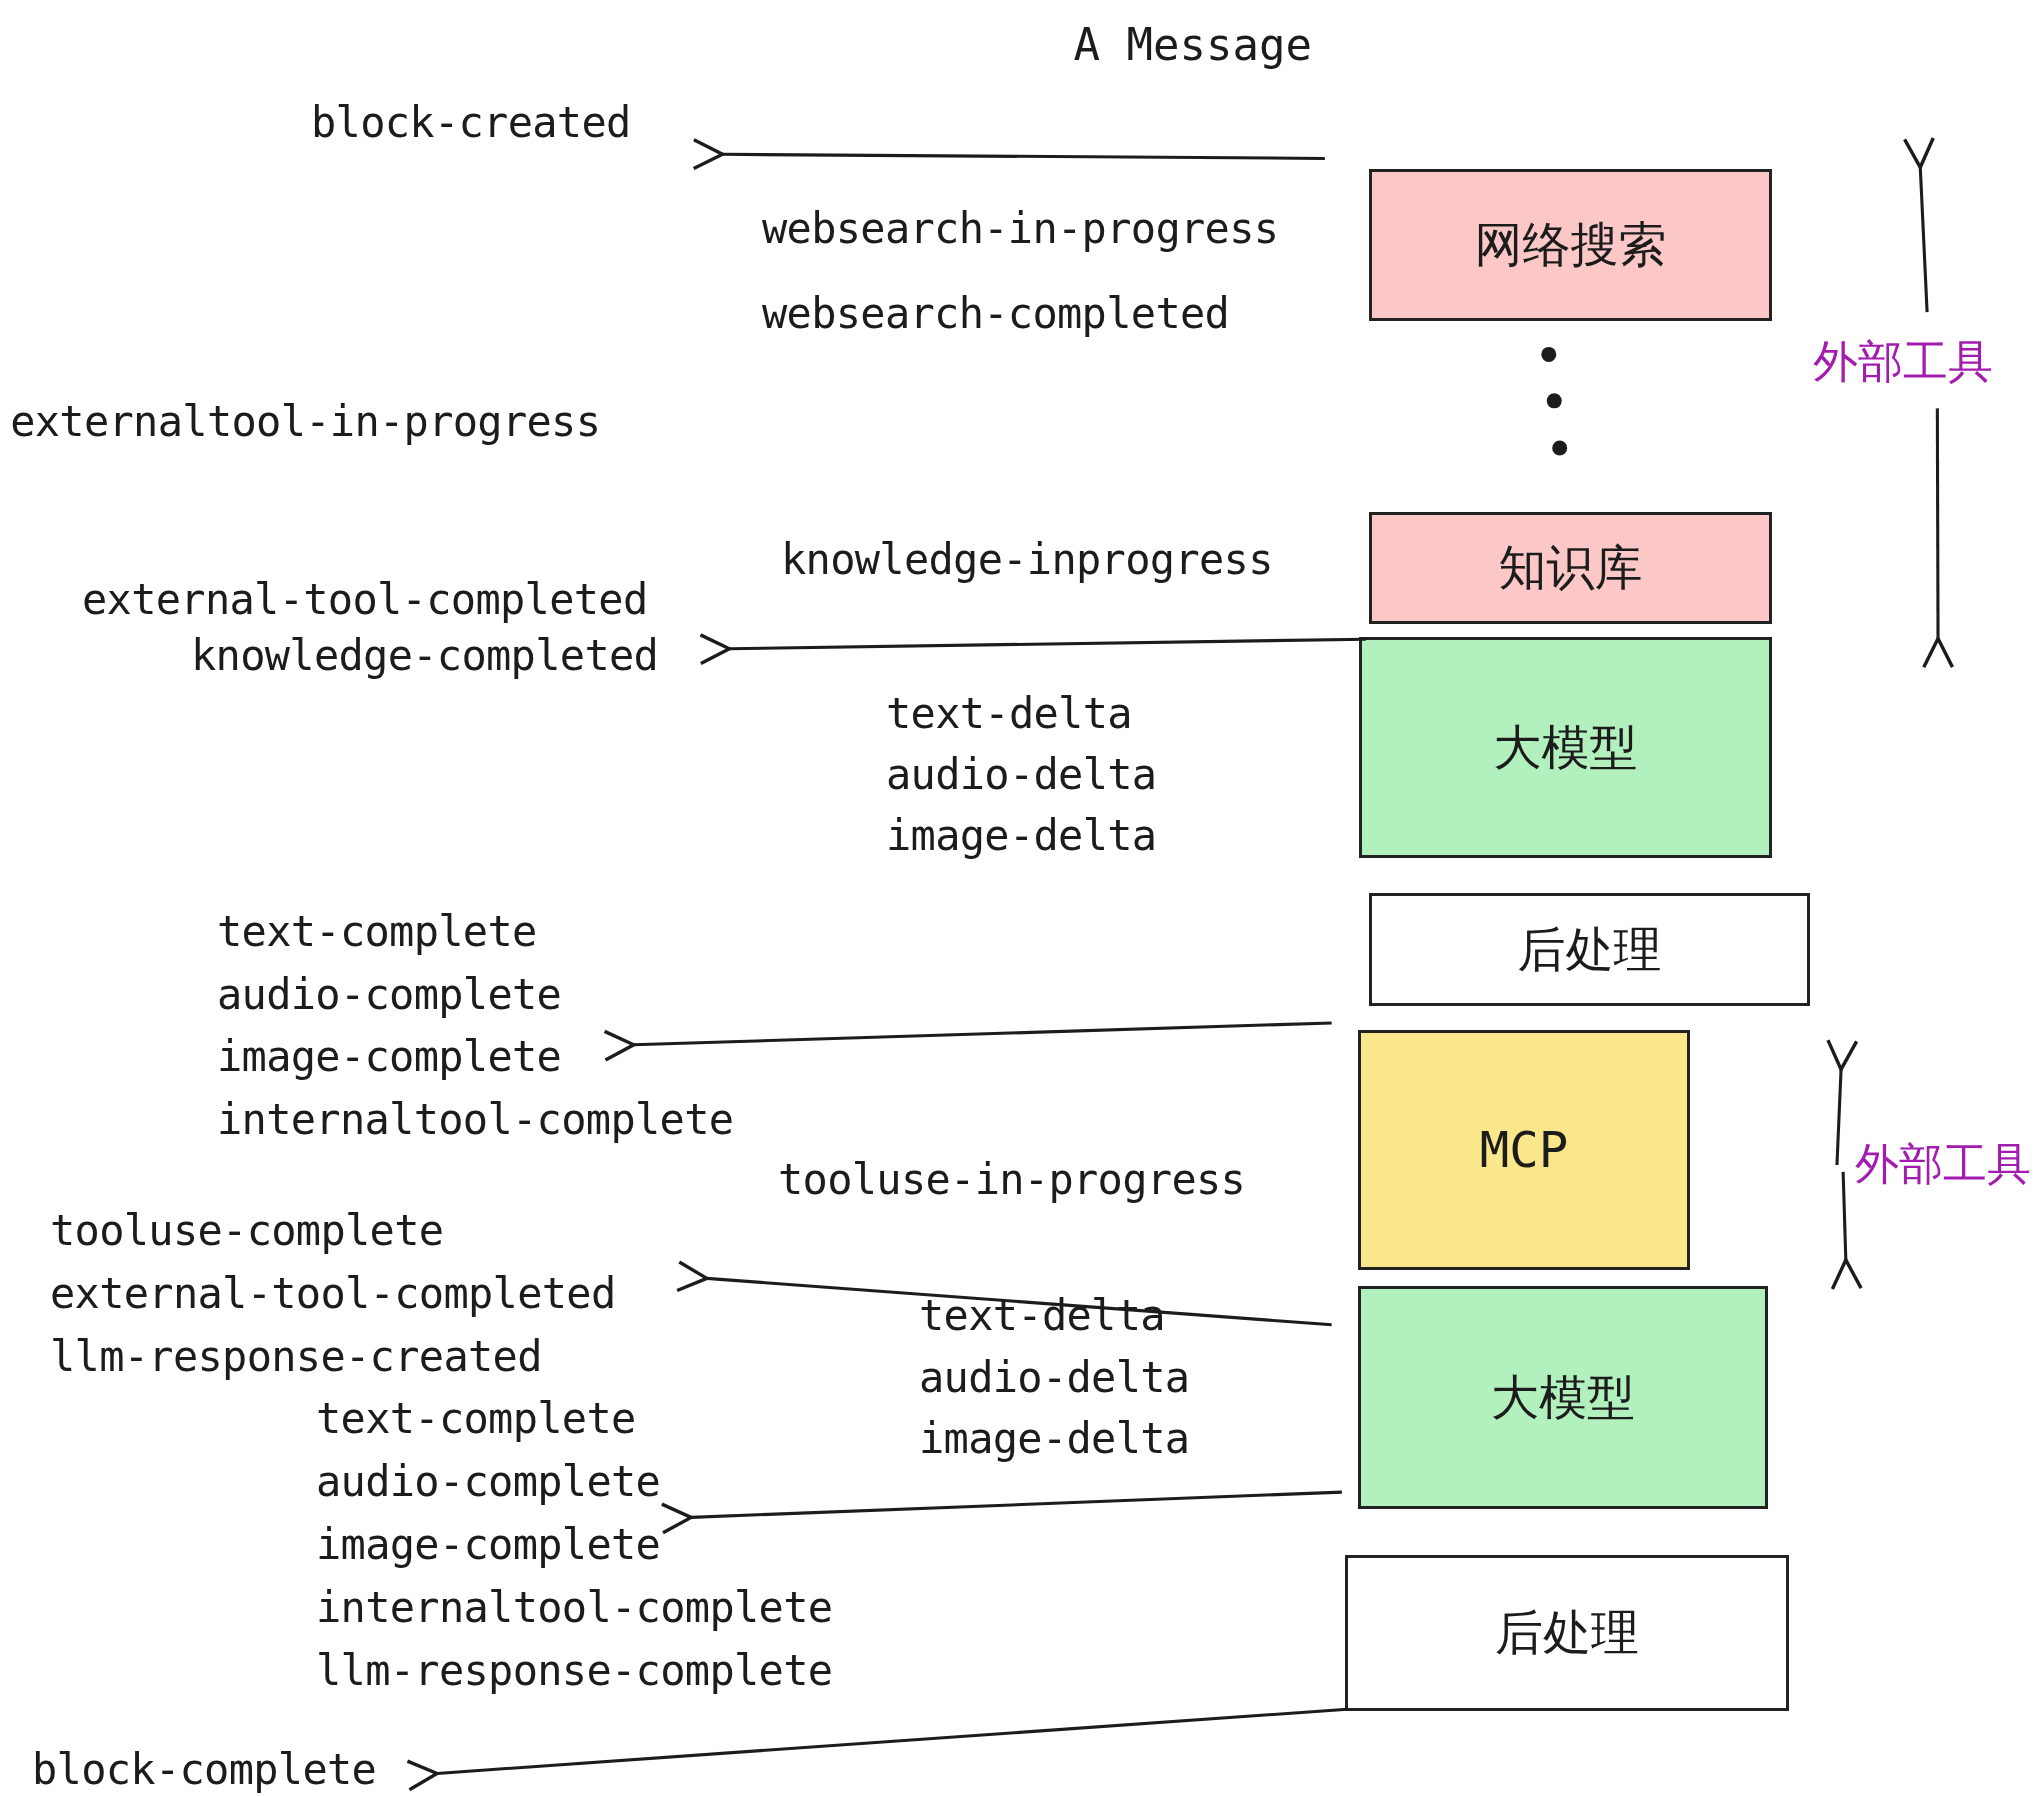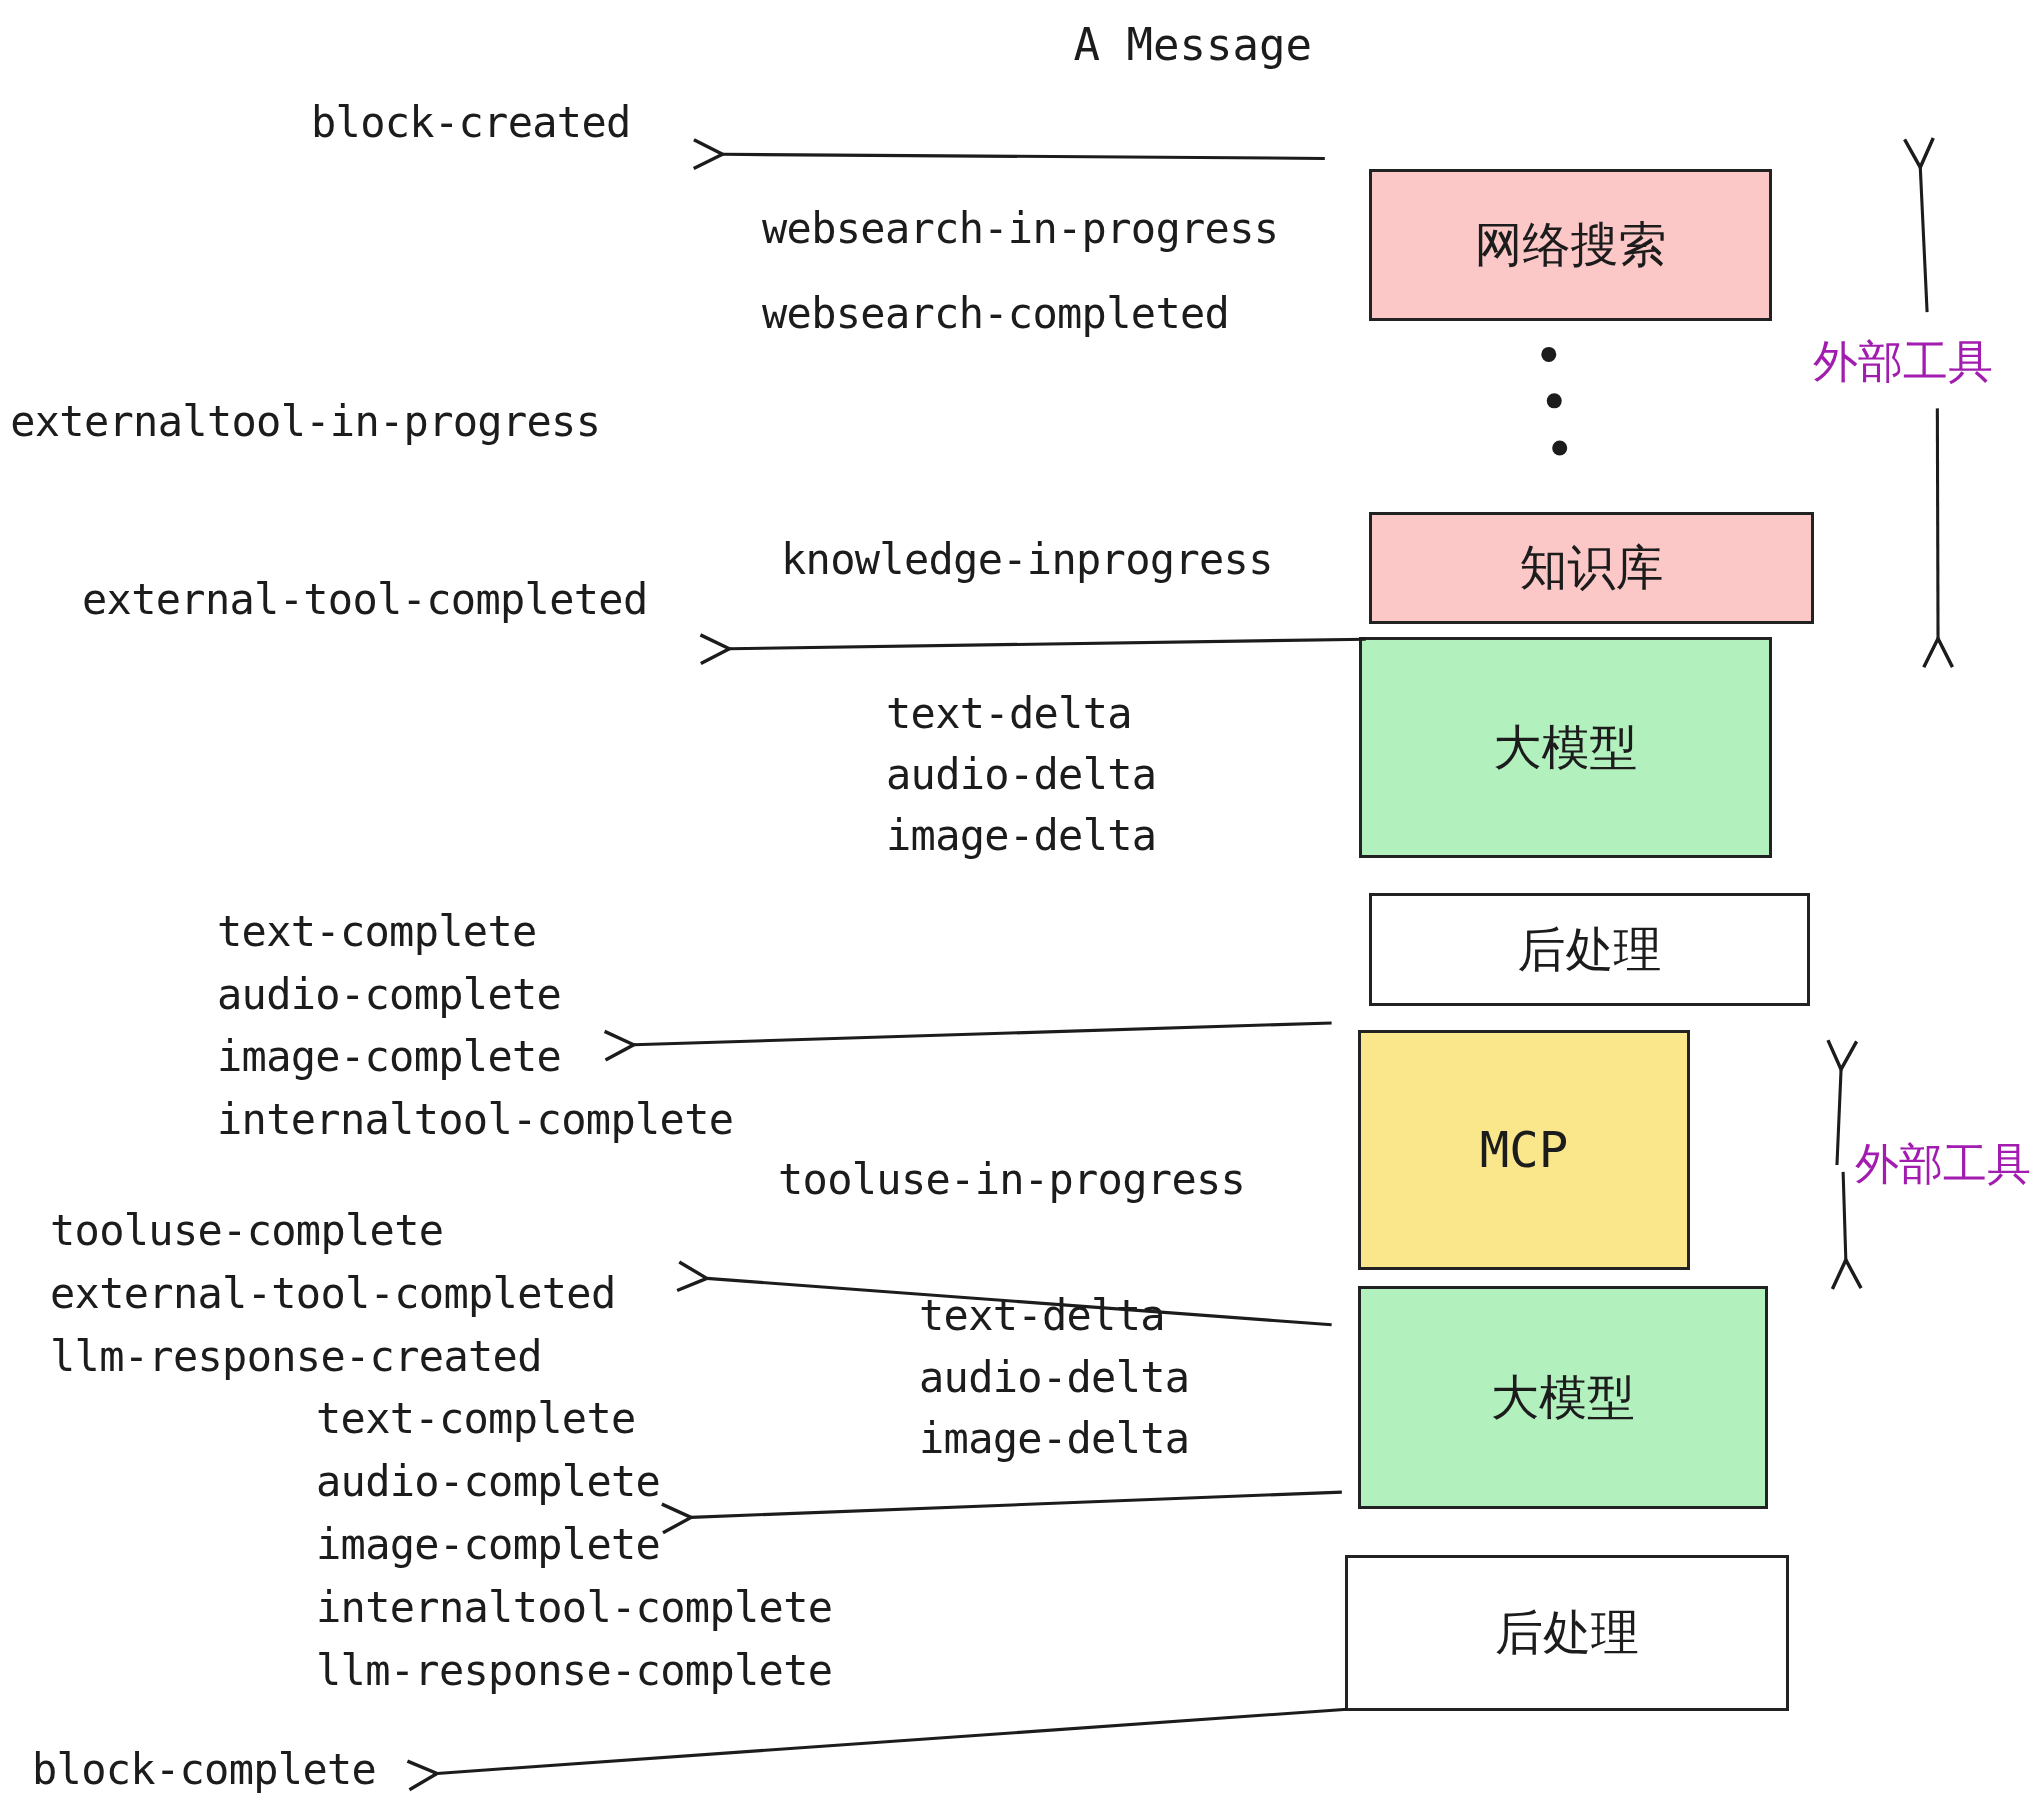--- a/index.html
+++ b/index.html
@@ -56,20 +56,21 @@
 <div class="canvas">
 
   <div class="title" style="left:902px;top:19px;width:410px;">A Message</div>
 
   <div class="ev" style="left:311px;top:101px;">block-created</div>
   <div class="ev" style="left:762px;top:207px;">websearch-in-progress</div>
   <div class="ev" style="left:762px;top:292px;">websearch-completed</div>
   <div class="ev" style="left:10.2px;top:400px;">externaltool-in-progress</div>
   <div class="ev" style="left:781px;top:538px;">knowledge-inprogress</div>
   <div class="ev" style="left:82px;top:578px;">external-tool-completed</div>
+  <div class="ev" style="left:191px;top:634px;">knowledge-completed</div>
 
   <div class="ev" style="left:886px;top:692px;">text-delta</div>
   <div class="ev" style="left:886px;top:753px;">audio-delta</div>
   <div class="ev" style="left:886px;top:814px;">image-delta</div>
 
   <div class="ev" style="left:217px;top:910px;">text-complete</div>
   <div class="ev" style="left:217px;top:973px;">audio-complete</div>
   <div class="ev" style="left:217px;top:1035px;">image-complete</div>
   <div class="ev" style="left:217px;top:1098px;">internaltool-complete</div>
 
@@ -85,21 +86,21 @@
 
   <div class="ev" style="left:316px;top:1397px;">text-complete</div>
   <div class="ev" style="left:316px;top:1460px;">audio-complete</div>
   <div class="ev" style="left:316px;top:1523px;">image-complete</div>
   <div class="ev" style="left:316px;top:1586px;">internaltool-complete</div>
   <div class="ev" style="left:316px;top:1649px;">llm-response-complete</div>
 
   <div class="ev" style="left:32px;top:1748px;">block-complete</div>
 
   <div class="box" style="left: 1369px; top: 169px; width: 403px; height: 152px; background-color: rgb(251, 199, 199);">网络搜索</div>
-  <div class="box" style="left: 1369px; top: 512px; width: 445px; height: 112px; background-color: rgb(251, 199, 199);">知识库</div>
+  <div class="box" style="left: 1369px; top: 512px; width: 403px; height: 112px; background-color: rgb(251, 199, 199);">知识库</div>
   <div class="box" style="left: 1359px; top: 637px; width: 413px; height: 221px; background-color: rgb(178, 240, 190);">大模型</div>
   <div class="box" style="left: 1369px; top: 893px; width: 441px; height: 113px; background-color: rgb(255, 255, 255);">后处理</div>
   <div class="box mono" style="left: 1358px; top: 1030px; width: 332px; height: 240px; background-color: rgb(250, 231, 140);">MCP</div>
   <div class="box" style="left: 1358px; top: 1286px; width: 410px; height: 223px; background-color: rgb(178, 240, 190);">大模型</div>
   <div class="box" style="left: 1345px; top: 1555px; width: 444px; height: 156px; background-color: rgb(255, 255, 255);">后处理</div>
 
   <div class="side-label" style="left:1813px;top:332px;">外部工具</div>
   <div class="side-label" style="left:1855px;top:1135px;font-size:44px;">外部工具</div>
 
   <svg class="overlay" width="2035" height="1796" viewBox="0 0 2980 2630">

